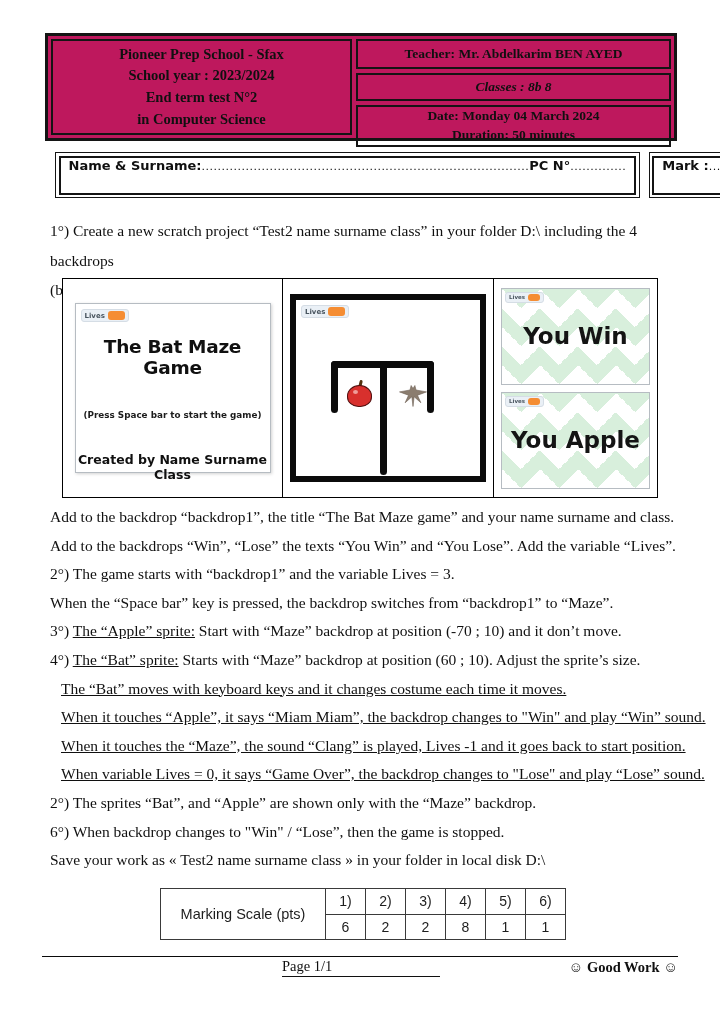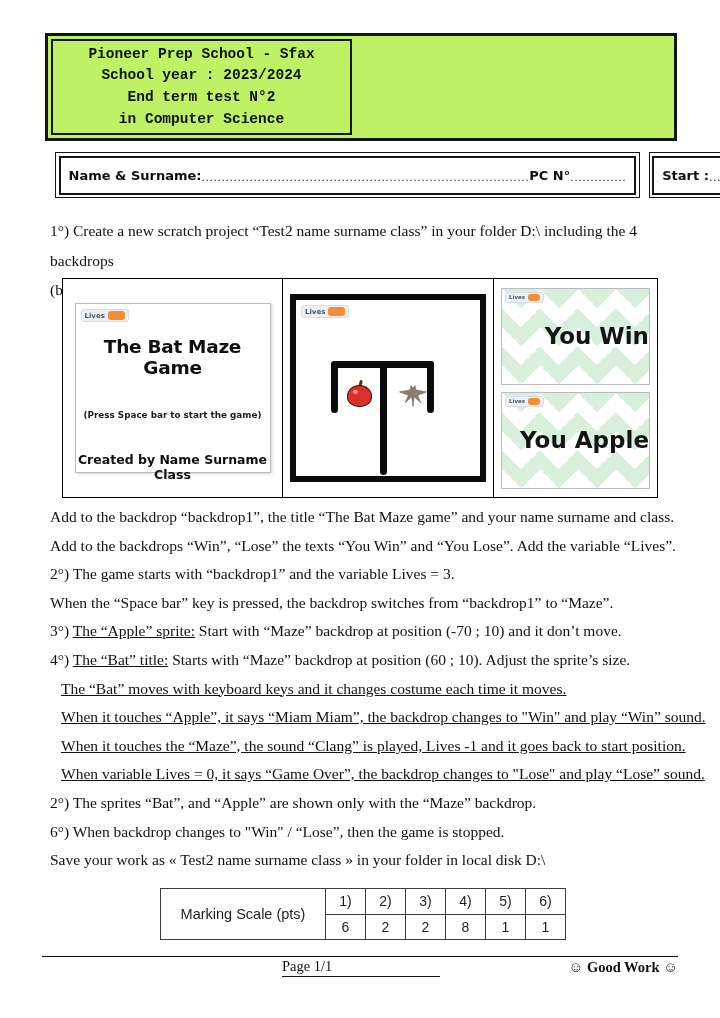--- a/index.html
+++ b/index.html
@@ -1,38 +1,38 @@
 <!DOCTYPE html>
 <html><head>
 <meta charset="utf-8">
 <style>
   html,body{margin:0;padding:0;background:#fff;}
   .page{position:relative;width:720px;height:1018px;background:#fff;
         font-family:"Liberation Serif",serif;color:#101010;overflow:hidden;}
 
   
   .exam-header{position:absolute;left:45px;top:33px;width:632px;height:108px;
-    border:3px solid #141414;background:#bef264;display:flex;padding:3px;gap:4px;
-    box-sizing:border-box;font-family:Liberation Mono, monospace;font-weight:bold;}
+    border:3px solid #141414;background:#be185d;display:flex;padding:3px;gap:4px;
+    box-sizing:border-box;font-family:Liberation Serif, serif;font-weight:bold;}
   .school-cell{flex:0 0 297px;border:2px solid #141414;display:flex;flex-direction:column;
     justify-content:center;align-items:center;text-align:center;gap:2px;font-size:14.5px;}
   .school-cell div{line-height:1.35;}
   .right-col{flex:1;display:flex;flex-direction:column;gap:4px;}
   .right-col>div{border:2px solid #141414;display:flex;flex-direction:column;
     align-items:center;justify-content:center;font-size:13.5px;line-height:1.4;}
   .teacher-box{flex:0 0 26px;}
   .classes-box{flex:0 0 24px;font-style:italic;}
   .date-box{flex:1;}
 
   
   .name-bar{position:absolute;left:55px;top:152px;width:612px;height:46px;display:flex;gap:9px;
     font-family:"DejaVu Sans",sans-serif;font-size:13px;font-weight:bold;}
   .obox{border:1.5px solid #141414;padding:2.5px;box-sizing:border-box;}
-  .obox-inner{border:2px solid #141414;height:100%;display:flex;align-items:center;
-    padding:11px 8px;white-space:nowrap;overflow:hidden;box-sizing:border-box;}
+  .obox-inner{border:2px solid #141414;height:100%;display:flex;
+    padding:0 8px;white-space:nowrap;overflow:hidden;box-sizing:border-box;}
   .name-box{flex:1;}
   .mark-box{flex:0 0 140px;}
   .dots{font-weight:normal;letter-spacing:0.5px;font-size:11px;position:relative;top:2px;}
 
   
   .q1{position:absolute;left:50px;top:216px;width:628px;font-size:15.5px;line-height:29.5px;}
   .q1 p{margin:0;}
 
   
   .figure{position:absolute;left:62px;top:278px;width:596px;height:220px;
@@ -70,21 +70,21 @@
   .apple{position:absolute;left:51px;top:82px;width:27px;height:25px;}
   .apple-body{position:absolute;left:0;top:3px;width:25px;height:22px;background:#d8302d;
     border:1.8px solid #4f0f0f;border-radius:50% 50% 46% 46%;box-sizing:border-box;}
   .apple-shine{position:absolute;left:6px;top:8px;width:5px;height:4px;background:#f3b0ad;
     border-radius:50%;opacity:.85;}
   .apple-stem{position:absolute;left:12px;top:-2px;width:3px;height:8px;background:#54320f;
     border-radius:2px;transform:rotate(14deg);}
   .bat{position:absolute;left:102px;top:84px;width:30px;height:24px;}
 
   .thumb-sm{height:97px;border:1px solid #b6bcc2;position:relative;box-sizing:border-box;
-    display:flex;align-items:center;justify-content:flex-end;
+    display:flex;align-items:center;justify-content:center;
     font-family:"DejaVu Sans",sans-serif;font-weight:bold;font-size:23px;color:#141414;
     background-color:#fff;
     background-image:
       linear-gradient(135deg,#d8efdc 25%,transparent 25%),
       linear-gradient(225deg,#d8efdc 25%,transparent 25%),
       linear-gradient(315deg,#d8efdc 25%,transparent 25%),
       linear-gradient(45deg,#d8efdc 25%,transparent 25%);
     background-position:-19px 0,-19px 0,0 0,0 0;
     background-size:38px 38px;}
 
@@ -114,34 +114,46 @@
 
 <div class="page">
 
   <div class="exam-header">
     <div class="school-cell">
       <div>Pioneer Prep School - Sfax</div>
       <div>School year : 2023/2024</div>
       <div>End term test N°2</div>
       <div>in Computer Science</div>
     </div>
+    <div class="right-col">
+      <div class="teacher-box">
+        <span>Teacher: Mr. Abdelkarim BEN AYED</span>
+      </div>
+      <div class="classes-box">
+        <span>Classes : 8b 8</span>
+      </div>
+      <div class="date-box">
+        <span>Date: Monday 04 March 2024</span>
+        <span>Duration: 50 minutes</span>
+      </div>
+    </div>
   </div>
 
   <div class="name-bar">
     <div class="obox name-box">
       <div class="obox-inner">
         <span>Name &amp; Surname: </span>
           <span class="dots">..................................................................................</span>
           <span>PC N°</span>
           <span class="dots">..............</span>
       </div>
     </div>
     <div class="obox mark-box">
       <div class="obox-inner">
-        <span>Start :</span>
+        <span>Mark :</span>
           <span class="dots">..............</span>
       </div>
     </div>
   </div>
 
   <div class="q1">
     <p>1°) Create a new scratch project “Test2 name surname class” in your folder D:\ including the 4 backdrops</p>
     <p>(backdrop1, Maze (you draw it), Win and Lose) and the 2 sprites (Bat and Apple).</p>
   </div>
 
@@ -199,21 +211,21 @@
       </div>
     </div>
   </div>
 
   <div class="instructions">
     <p><span>Add to the backdrop “backdrop1”, the title “The Bat Maze game” and your name surname and class.</span><span class="u"></span><span></span></p>
     <p><span>Add to the backdrops “Win”, “Lose” the texts “You Win” and “You Lose”. Add the variable “Lives”.</span><span class="u"></span><span></span></p>
     <p><span>2°) The game starts with “backdrop1” and the variable Lives = 3.</span><span class="u"></span><span></span></p>
     <p><span>When the “Space bar” key is pressed, the backdrop switches from “backdrop1” to “Maze”.</span><span class="u"></span><span></span></p>
     <p><span>3°) </span><span class="u">The “Apple” sprite:</span><span> Start with “Maze” backdrop at position (-70 ; 10) and it don’t move.</span></p>
-    <p><span>4°) </span><span class="u">The “Bat” title:</span><span> Starts with “Maze” backdrop at position (60 ; 10). Adjust the sprite’s size.</span></p>
+    <p><span>4°) </span><span class="u">The “Bat” sprite:</span><span> Starts with “Maze” backdrop at position (60 ; 10). Adjust the sprite’s size.</span></p>
     <p class="indent"><span>The “Bat” moves with keyboard keys and it changes costume each time it moves.</span><span class="u"></span><span></span></p>
     <p class="indent"><span>When it touches “Apple”, it says “Miam Miam”, the backdrop changes to "Win" and play “Win” sound.</span><span class="u"></span><span></span></p>
     <p class="indent"><span>When it touches the “Maze”, the sound “Clang” is played, Lives -1 and it goes back to start position.</span><span class="u"></span><span></span></p>
     <p class="indent"><span>When variable Lives = 0, it says “Game Over”, the backdrop changes to "Lose" and play “Lose” sound.</span><span class="u"></span><span></span></p>
     <p><span>2°) The sprites “Bat”, and “Apple” are shown only with the “Maze” backdrop.</span><span class="u"></span><span></span></p>
     <p><span>6°) When backdrop changes to "Win" / “Lose”, then the game is stopped.</span><span class="u"></span><span></span></p>
     <p><span>Save your work as « Test2 name surname class » in your folder in local disk D:\</span><span class="u"></span><span></span></p>
   </div>
 
   <table class="marking">

